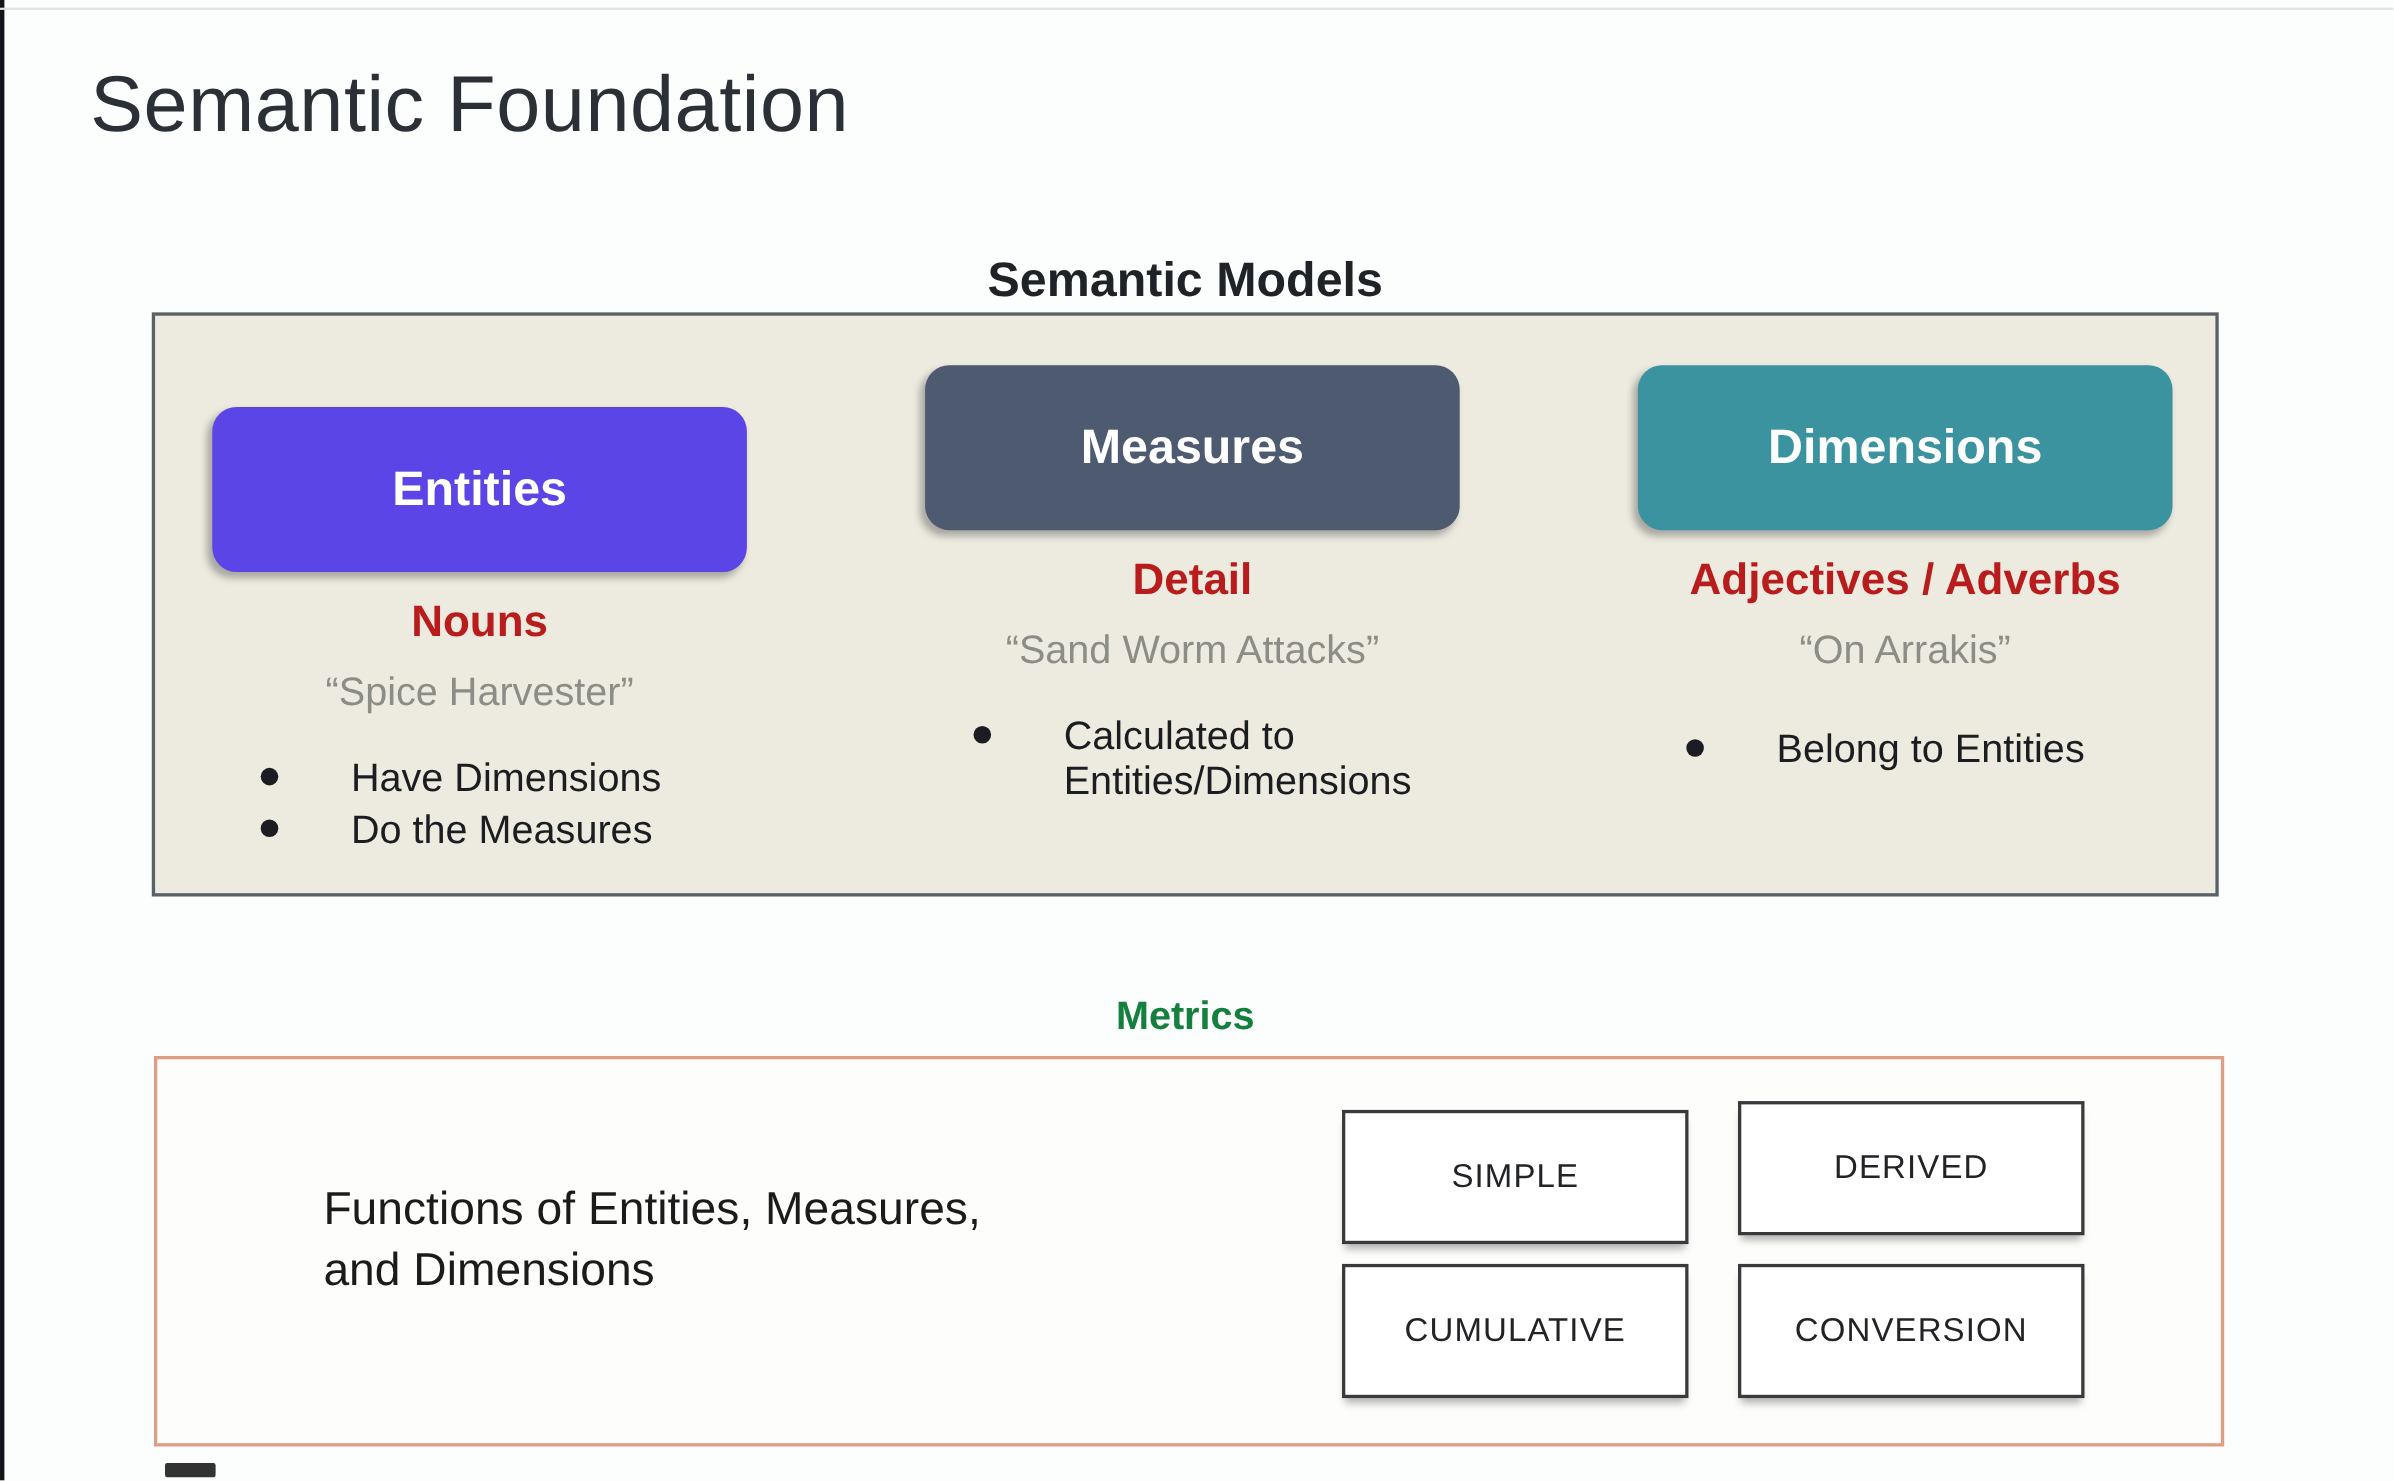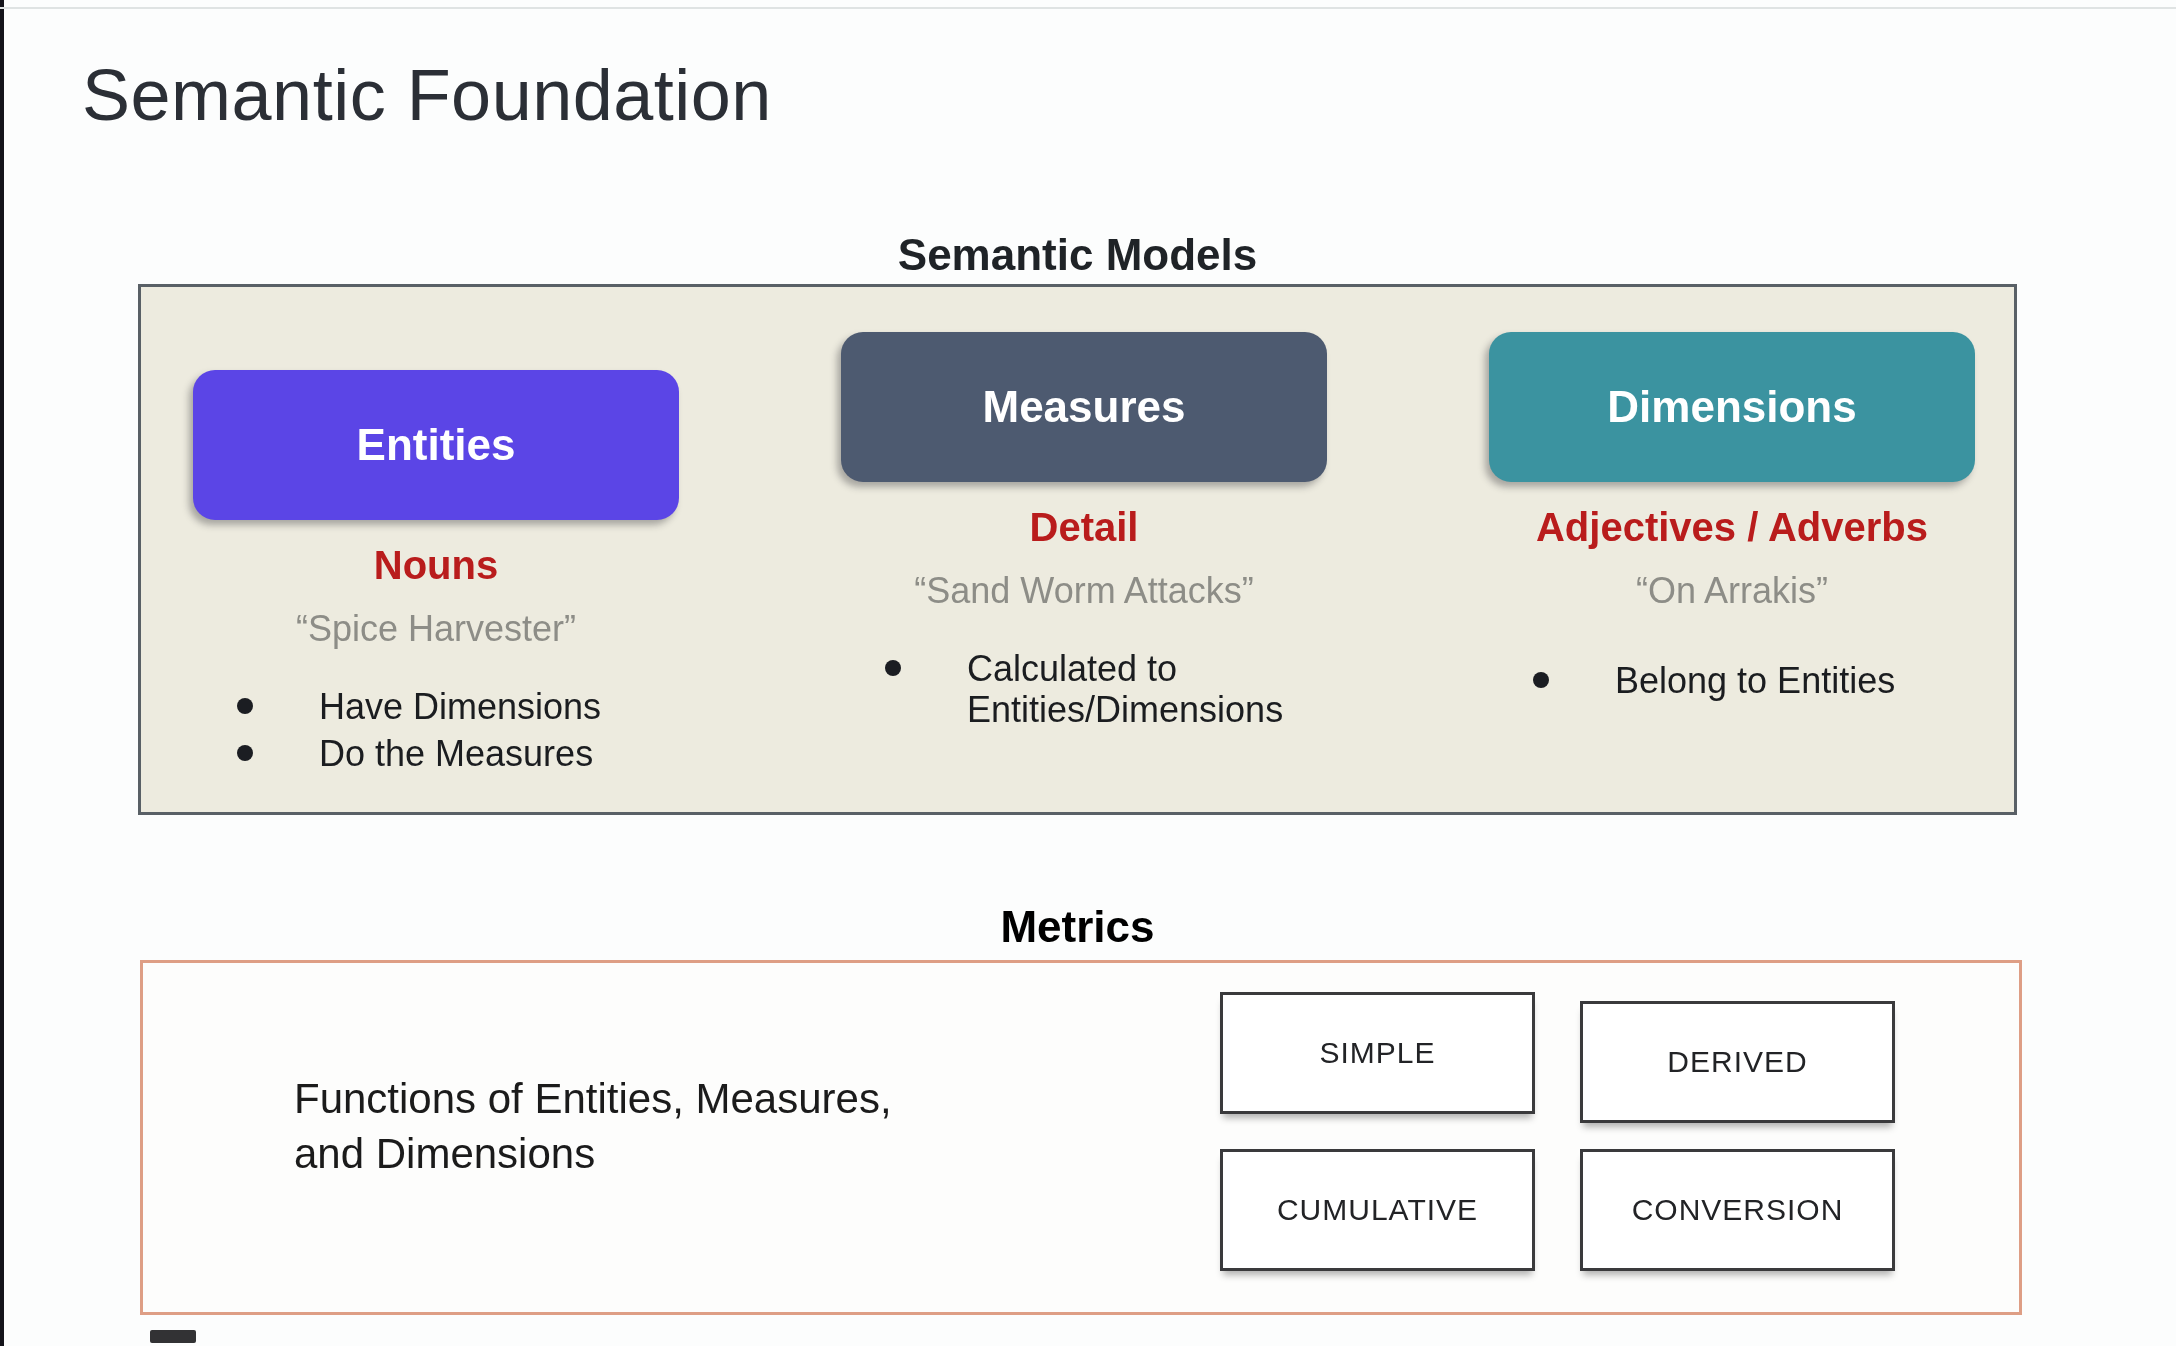--- a/index.html
+++ b/index.html
@@ -46,38 +46,38 @@
   .example{margin-top:24px;text-align:center;font-size:36px;color:#8d8d87;line-height:1.05;}
   .bullets{list-style:none;margin:38px 0 0 0;padding:0;}
   .col-dimensions .bullets{margin-top:50px;}
   .bullets li{display:flex;align-items:flex-start;margin-bottom:6px;}
   .dot{flex:0 0 16px;width:16px;height:16px;border-radius:50%;background:#1b1d22;margin:12px 0 0 44px;}
   .btxt{margin-left:66px;font-size:36px;color:#1b1d20;line-height:1.14;max-width:345px;}
 
   
   .metrics-heading{
     position:absolute;left:138px;top:902px;width:1879px;
-    text-align:center;font-size:44px;font-weight:bold;color:#000000;
+    text-align:center;font-size:36px;font-weight:bold;color:#15803d;
   }
   .panel-metrics{
     position:absolute;left:140px;top:960px;width:1882px;height:355px;
     background:#fdfdfc;border:3px solid #de9e85;box-sizing:border-box;
   }
   .metrics-desc{
     position:absolute;left:151px;top:108px;
     font-size:42px;color:#1b1b1b;line-height:1.32;
   }
   .metric-box{
     position:absolute;width:315px;height:122px;
     background:#ffffff;border:3px solid #3a3a3c;box-sizing:border-box;
     display:flex;align-items:center;justify-content:center;
     font-size:30px;letter-spacing:1px;color:#222326;
     box-shadow:0 7px 7px -3px rgba(0,0,0,.3);
   }
-  .mb-simple{left:1077px;top:29px;}
+  .mb-simple{left:1077px;top:46px;}
   .mb-derived{left:1437px;top:38px;}
   .mb-cumulative{left:1077px;top:186px;}
   .mb-conversion{left:1437px;top:186px;}
 </style>
 </head>
 <body>
 
 <div class="canvas">
 
   <div class="edge-left"></div>

